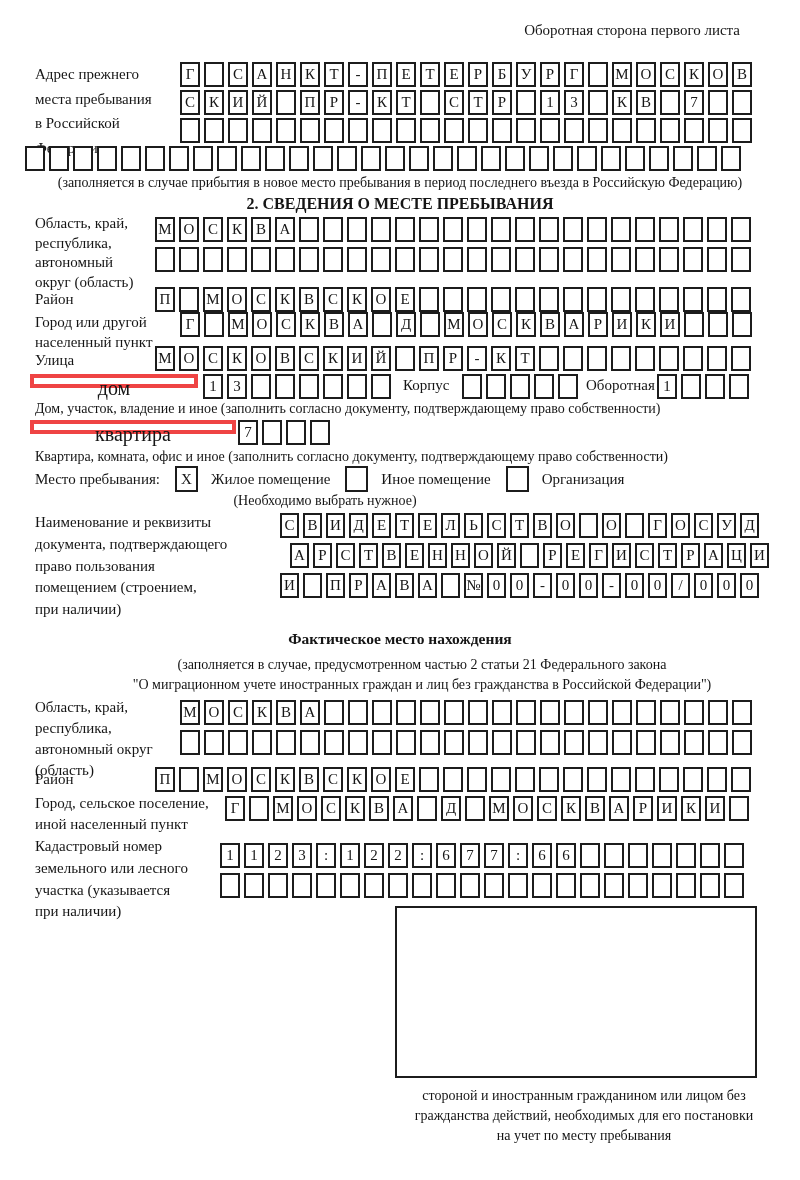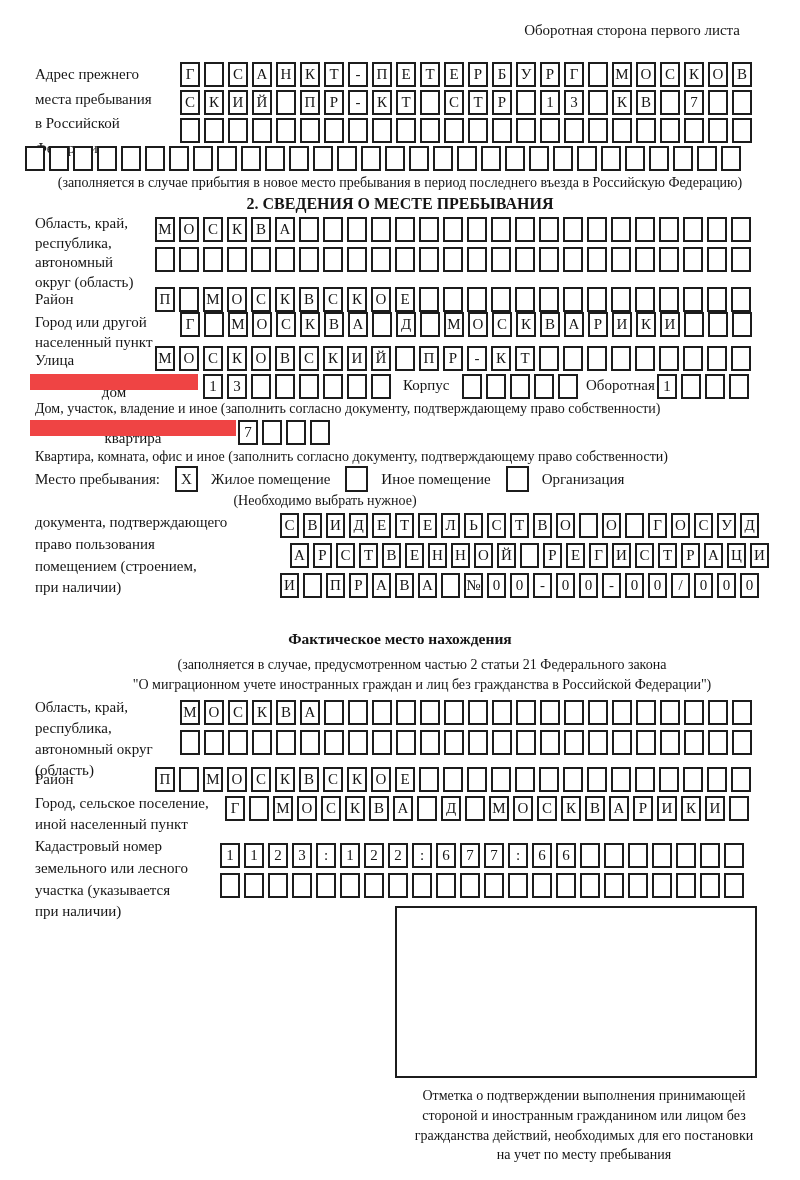--- a/index.html
+++ b/index.html
@@ -16,22 +16,22 @@
   
   .boxrow{position:absolute;white-space:nowrap;line-height:0;}
   .box{
     display:inline-block;box-sizing:border-box;width:20px;height:25px;
     border:2px solid #1c1c1c;margin-right:4px;text-align:center;
     font-size:15px;line-height:21px;vertical-align:top;background:#fff;
   }
   .sm .box{width:19px;height:25px;}
   
   .widebox{
-    position:absolute;box-sizing:border-box;height:14px;border:8px solid #ef4444;
-    text-align:center;font-size:15px;line-height:21px;background:#fff;
+    position:absolute;box-sizing:border-box;height:14px;border:4px solid #ef4444;
+    text-align:center;font-size:20px;line-height:21px;background:#fff;
   }
   
   #mesto-row{position:absolute;left:35px;top:466px;display:flex;align-items:center;font-size:15px;}
   #mesto-row .chk{
     display:inline-block;box-sizing:border-box;width:23px;height:26px;
     border:2px solid #1c1c1c;margin-left:15px;margin-right:13px;
     text-align:center;font-size:15px;line-height:22px;background:#fff;
   }
   
   .lh24 div{line-height:24.5px;}
@@ -145,20 +145,21 @@
     <span class="chk">X</span>
     <span>Жилое помещение</span>
     <span class="chk"></span>
     <span>Иное помещение</span>
     <span class="chk"></span>
     <span>Организация</span>
   </div>
 <div class="abs note center" id="mesto-note">(Необходимо выбрать нужное)</div>
 
 <div class="abs lbl lines lh218" id="doc-label">
+    <div>Наименование и реквизиты</div>
     <div>документа, подтверждающего</div>
     <div>право пользования</div>
     <div>помещением (строением,</div>
     <div>при наличии)</div>
   </div>
 <div class="boxrow sm" id="r-d1"><span class="box">С</span><span class="box">В</span><span class="box">И</span><span class="box">Д</span><span class="box">Е</span><span class="box">Т</span><span class="box">Е</span><span class="box">Л</span><span class="box">Ь</span><span class="box">С</span><span class="box">Т</span><span class="box">В</span><span class="box">О</span><span class="box"></span><span class="box">О</span><span class="box"></span><span class="box">Г</span><span class="box">О</span><span class="box">С</span><span class="box">У</span><span class="box">Д</span></div>
 <div class="boxrow sm" id="r-d2"><span class="box">А</span><span class="box">Р</span><span class="box">С</span><span class="box">Т</span><span class="box">В</span><span class="box">Е</span><span class="box">Н</span><span class="box">Н</span><span class="box">О</span><span class="box">Й</span><span class="box"></span><span class="box">Р</span><span class="box">Е</span><span class="box">Г</span><span class="box">И</span><span class="box">С</span><span class="box">Т</span><span class="box">Р</span><span class="box">А</span><span class="box">Ц</span><span class="box">И</span></div>
 <div class="boxrow sm" id="r-d3"><span class="box">И</span><span class="box"></span><span class="box">П</span><span class="box">Р</span><span class="box">А</span><span class="box">В</span><span class="box">А</span><span class="box"></span><span class="box">№</span><span class="box">0</span><span class="box">0</span><span class="box">-</span><span class="box">0</span><span class="box">0</span><span class="box">-</span><span class="box">0</span><span class="box">0</span><span class="box">/</span><span class="box">0</span><span class="box">0</span><span class="box">0</span></div>
 
 <div class="abs bold center" id="h-fact">Фактическое место нахождения</div>
@@ -189,17 +190,16 @@
     <div>Кадастровый номер</div>
     <div>земельного или лесного</div>
     <div>участка (указывается</div>
     <div>при наличии)</div>
   </div>
 <div class="boxrow" id="r-k1"><span class="box">1</span><span class="box">1</span><span class="box">2</span><span class="box">3</span><span class="box">:</span><span class="box">1</span><span class="box">2</span><span class="box">2</span><span class="box">:</span><span class="box">6</span><span class="box">7</span><span class="box">7</span><span class="box">:</span><span class="box">6</span><span class="box">6</span><span class="box"></span><span class="box"></span><span class="box"></span><span class="box"></span><span class="box"></span><span class="box"></span><span class="box"></span></div>
 <div class="boxrow" id="r-k2"><span class="box"></span><span class="box"></span><span class="box"></span><span class="box"></span><span class="box"></span><span class="box"></span><span class="box"></span><span class="box"></span><span class="box"></span><span class="box"></span><span class="box"></span><span class="box"></span><span class="box"></span><span class="box"></span><span class="box"></span><span class="box"></span><span class="box"></span><span class="box"></span><span class="box"></span><span class="box"></span><span class="box"></span><span class="box"></span></div>
 
 <div class="abs" id="stamp-box"></div>
 <div class="abs lines center" id="stamp-caption">
-    <div>Отметка о подтверждении выполнения принимающей</div>
     <div>стороной и иностранным гражданином или лицом без</div>
     <div>гражданства действий, необходимых для его постановки</div>
     <div>на учет по месту пребывания</div>
   </div>
 
 </body></html>

